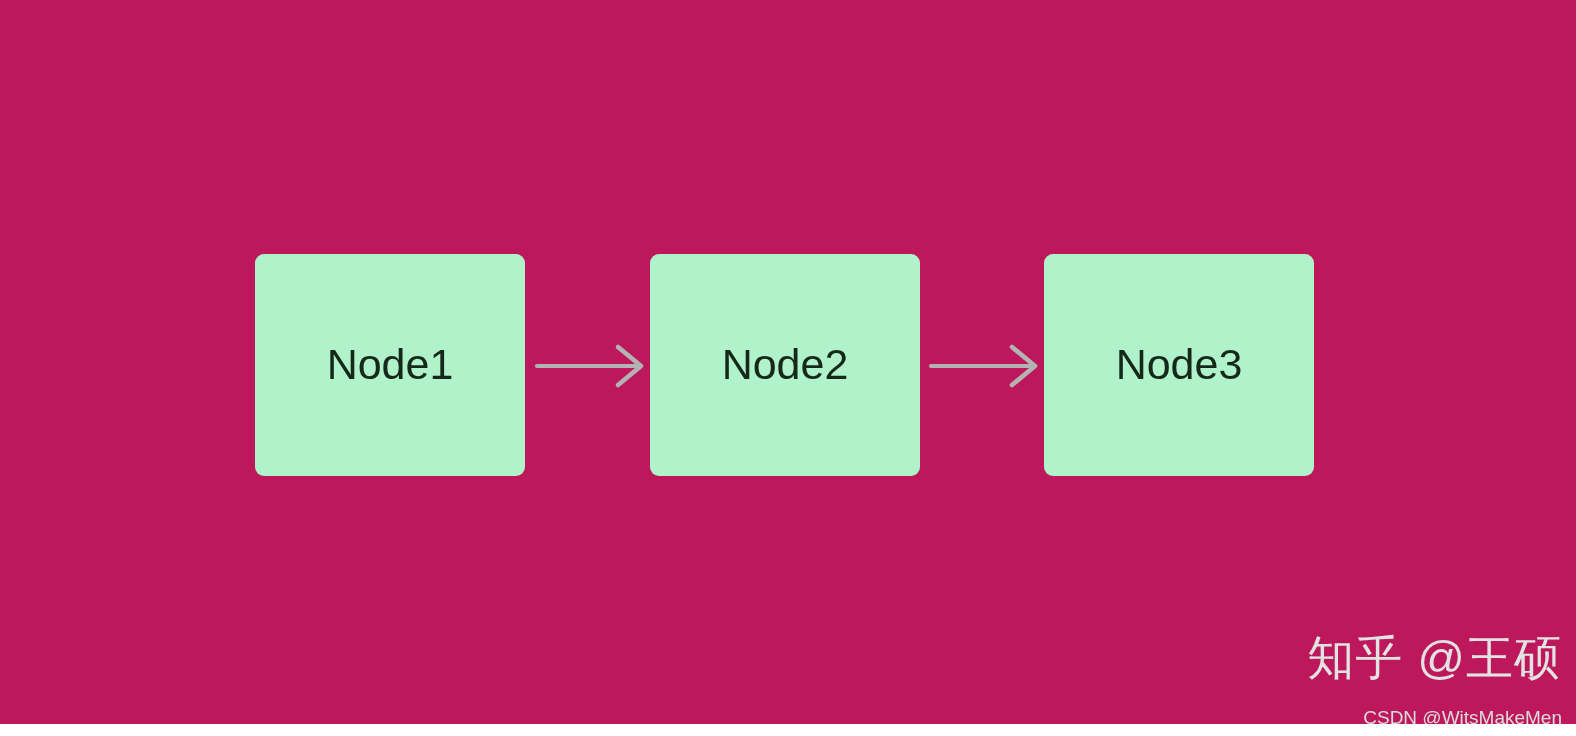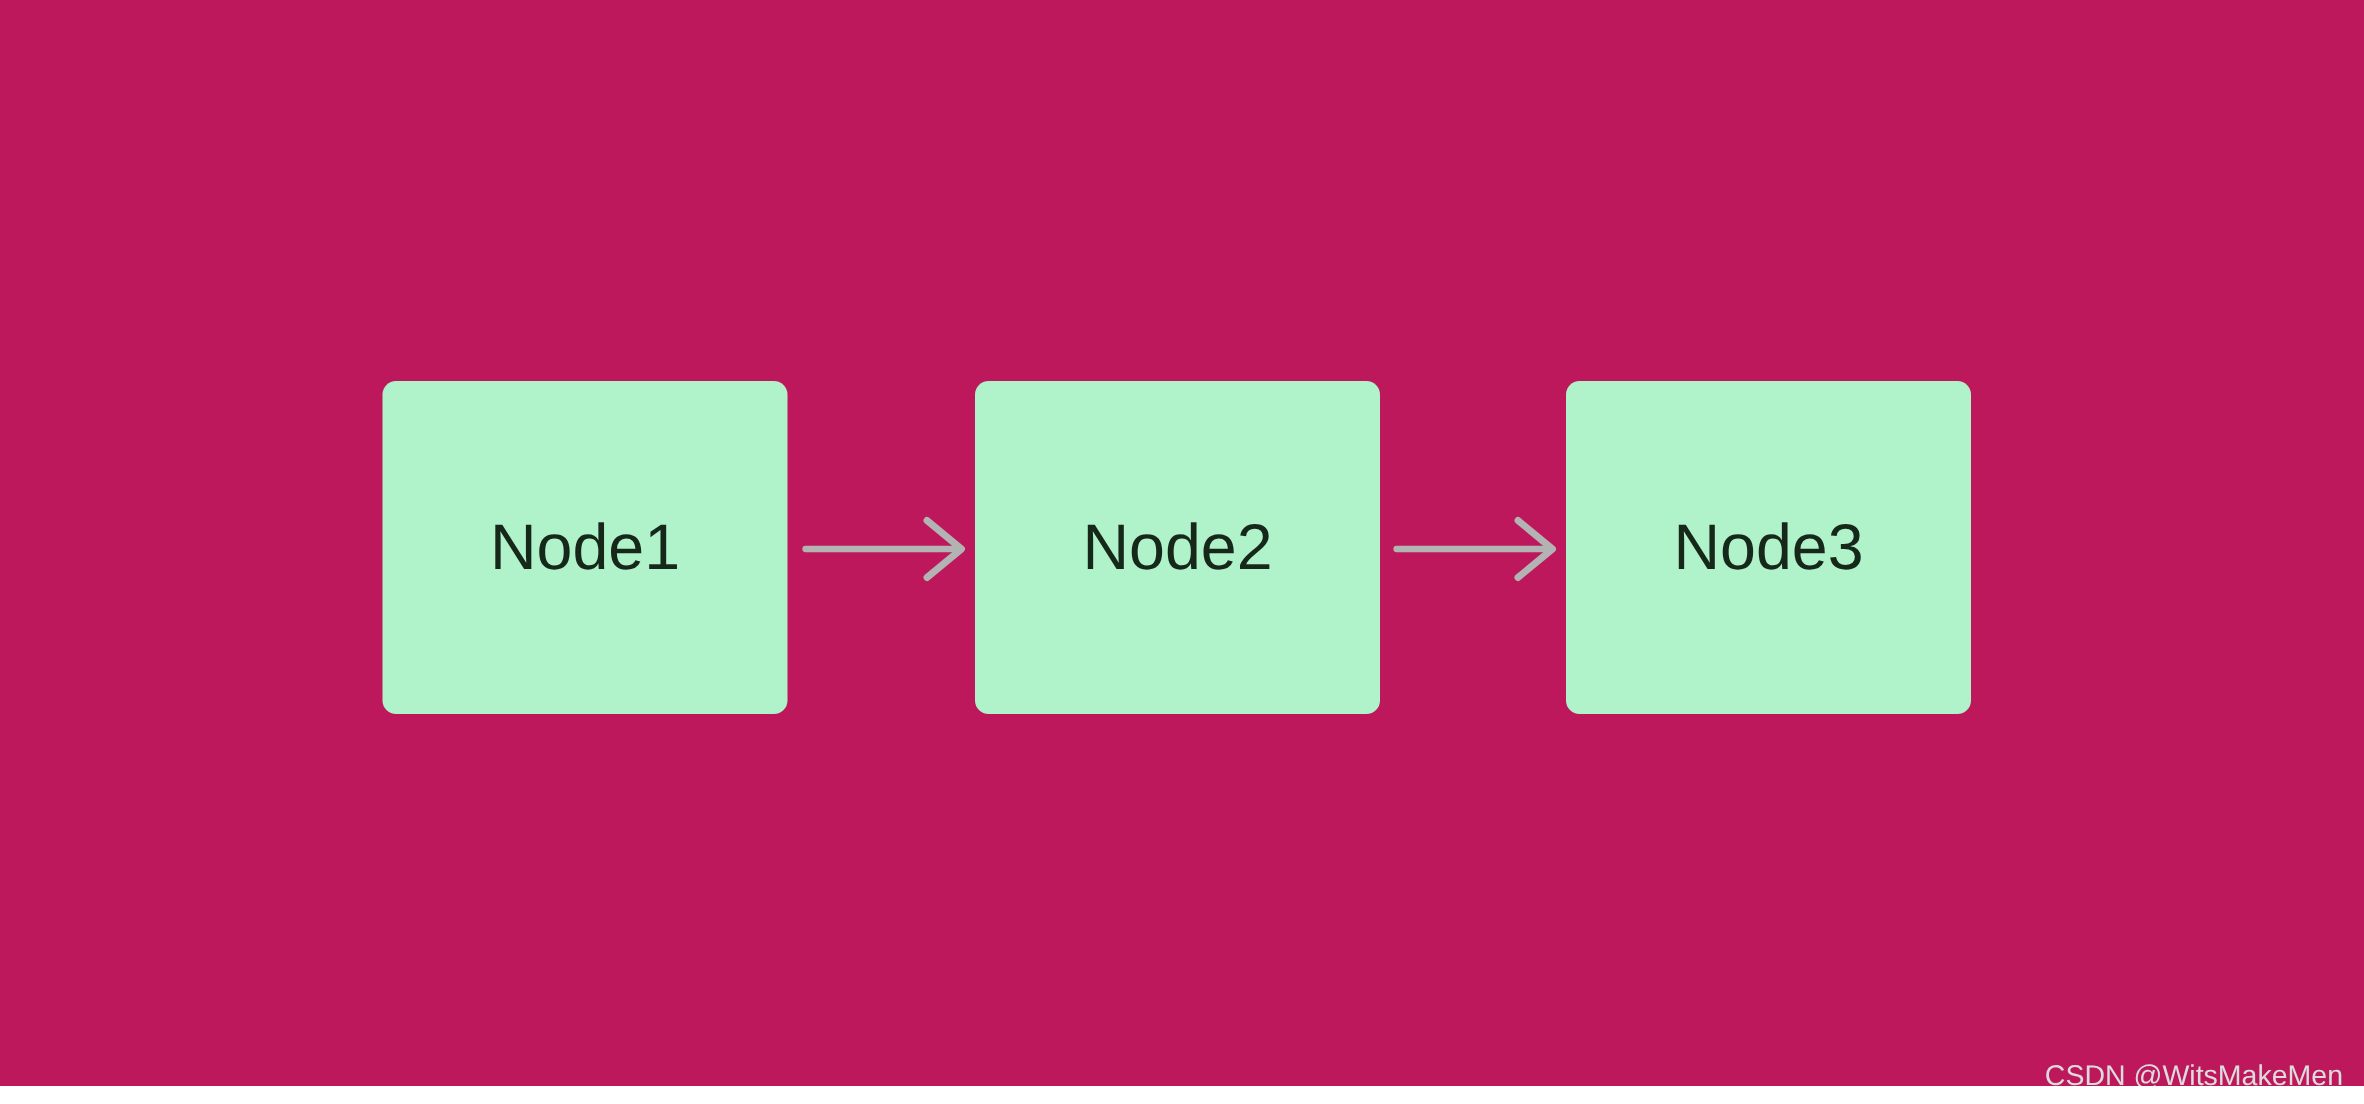--- a/index.html
+++ b/index.html
@@ -97,15 +97,16 @@
       <path class="edge-head" d="M 618 347 L 641 366 L 618 385"></path>
     </g>
 
     <g>
       <line class="edge-line" x1="931" y1="366" x2="1030" y2="366"></line>
       <path class="edge-head" d="M 1012 347 L 1035 366 L 1012 385"></path>
     </g>
 
   </svg>
 
+  <div id="watermark-zhihu">知乎 @王硕</div>
   <div id="watermark-csdn">CSDN @WitsMakeMen</div>
 
 </div>
 
 </body></html>

